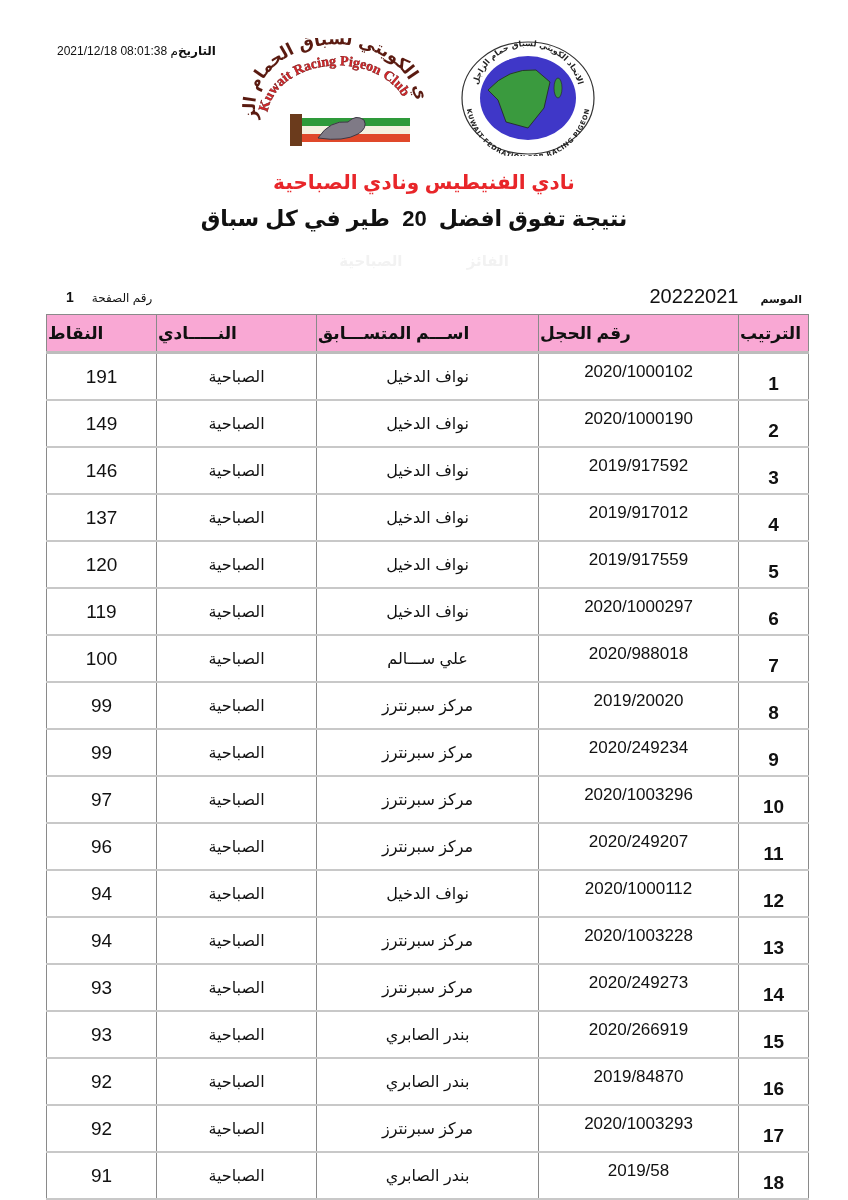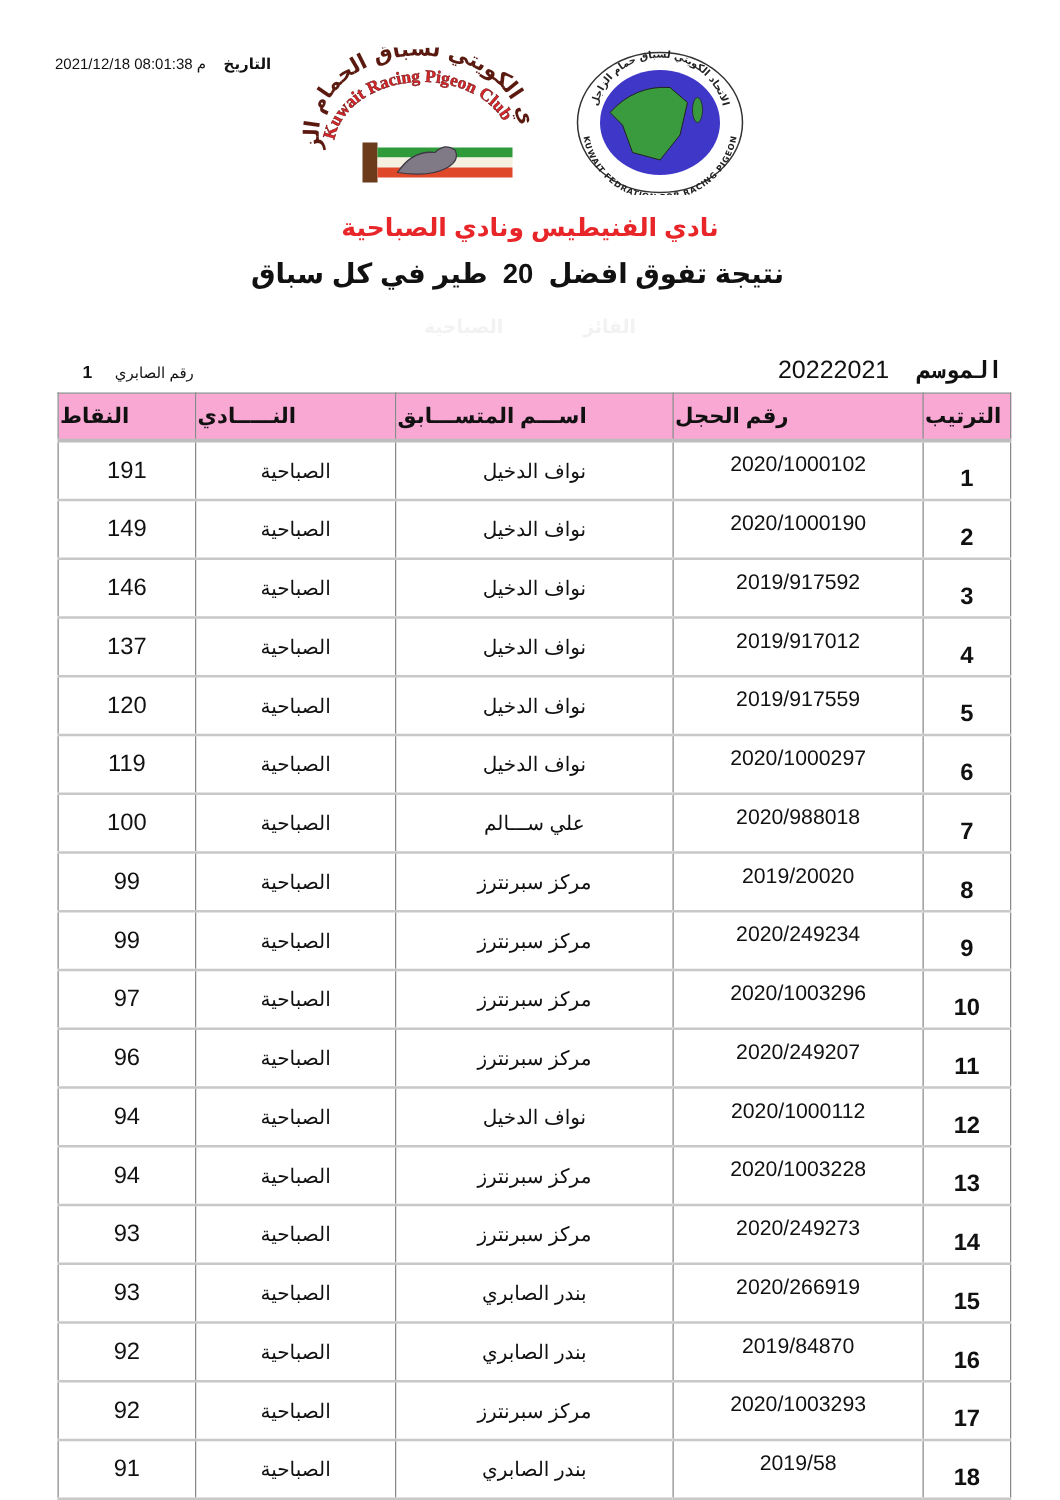--- a/index.html
+++ b/index.html
@@ -1,37 +1,37 @@
 <!DOCTYPE html>
 <html><head>
 <meta charset="utf-8">
 <style>
   html, body { margin: 0; padding: 0; background: #ffffff; }
   body { width: 848px; height: 1200px; position: relative; overflow: hidden;
          font-family: "Liberation Sans", "DejaVu Sans", sans-serif; color: #111; }
 
-  .datetime { position: absolute; top: 44px; left: 44px; font-size: 12px; direction: ltr;
-              display: flex; gap: 14px; align-items: center; }
+  .datetime { position: absolute; top: 44px; left: 57px; font-size: 12px; direction: ltr;
+              display: flex; align-items: center; }
   .datetime .dt-label { font-weight: bold; font-size: 12px; direction: rtl; }
 
   .logo-club { position: absolute; left: 238px; top: 38px; width: 190px; height: 112px; }
   .logo-fed { position: absolute; left: 458px; top: 38px; width: 140px; height: 118px; }
 
   .club-names { position: absolute; top: 170px; left: 0; width: 848px; text-align: center;
                 color: #e8262a; font-size: 20px; font-weight: bold; direction: rtl; }
   .report-title { position: absolute; top: 206px; left: 0; width: 828px; text-align: center;
                   font-size: 22px; font-weight: bold; direction: rtl; }
   .report-title .num { margin: 0 6px; }
 
   .ghost { position: absolute; top: 252px; left: 0; width: 848px; text-align: center;
            color: #f2f2f2; font-size: 15px; font-weight: bold; direction: rtl; word-spacing: 60px; }
 
   .season { position: absolute; top: 285px; right: 46px; direction: rtl; display: flex;
             align-items: baseline; gap: 22px; }
-  .season .s-label { font-weight: bold; font-size: 19px; font-family: Liberation Mono, monospace; }
+  .season .s-label { font-weight: bold; font-size: 11px; }
   .season .s-value { font-size: 20px; }
 
   .pageinfo { position: absolute; top: 289px; left: 66px; direction: rtl; display: flex;
               align-items: baseline; gap: 18px; }
   .pageinfo .p-label { font-size: 12px; }
   .pageinfo .p-value { font-size: 14px; font-weight: bold; }
 
   table.results { position: absolute; top: 314px; left: 46px; width: 762px; border-collapse: collapse;
                   direction: rtl; table-layout: fixed; }
   table.results th { background: #f9a8d4; height: 34px; font-size: 17px; font-weight: bold;
@@ -100,21 +100,21 @@
 </div>
 
 <div class="ghost">الفائز الصباحية</div>
 
 <div class="season">
   <span class="s-label">الموسم</span>
   <span class="s-value">20222021</span>
 </div>
 
 <div class="pageinfo">
-  <span class="p-label">رقم الصابري</span>
+  <span class="p-label">رقم الصفحة</span>
   <span class="p-value">1</span>
 </div>
 
 <table class="results">
   <colgroup>
     <col class="c-rank">
       <col class="c-ring">
       <col class="c-name">
       <col class="c-club">
       <col class="c-pts">

